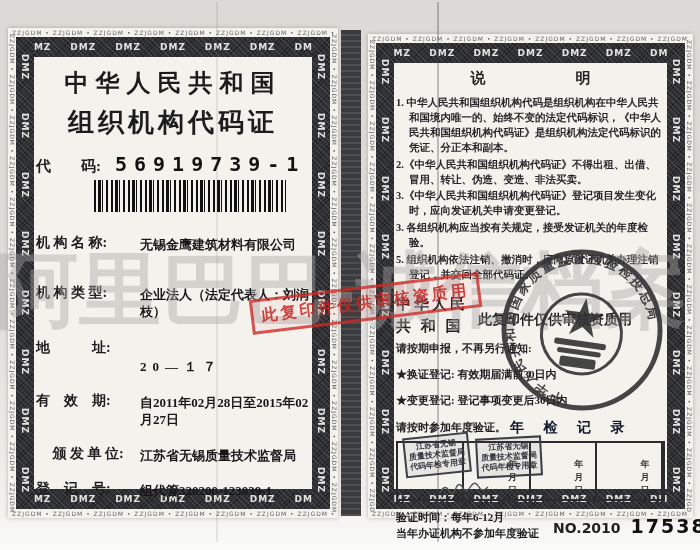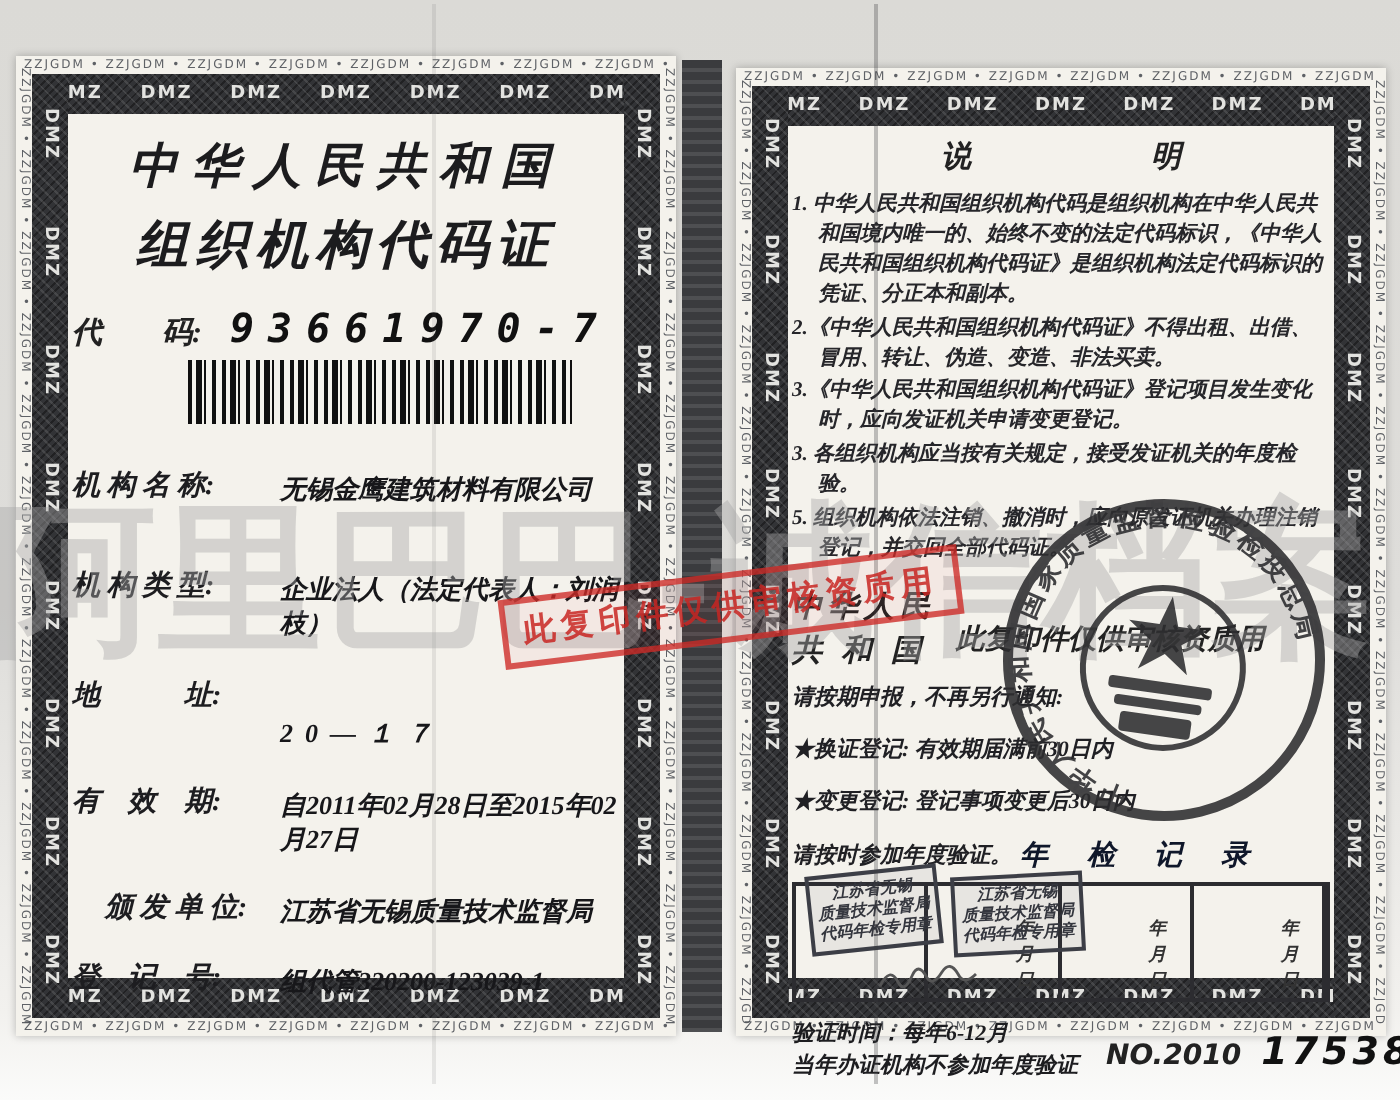--- a/index.html
+++ b/index.html
@@ -21,21 +21,21 @@
 6;background-image:repeating-linear-gradient(45deg,rgba(255,255,255,.10) 0 1px,transparent 1px 4px),repeating-linear-gradient(-45deg,rgba(0,0,0,.35) 0 1px,transparent 1px 3px);}
   .band{background-color:#323336;}
   .band-top{top:9px;left:8px;right:8px;height:20px;}
   .band-bottom{bottom:9px;left:8px;right:8px;height:20px;}
   .band-left{left:8px;top:9px;bottom:9px;width:18px;}
   .band-right{right:8px;top:9px;bottom:9px;width:18px;}
   .dmz-row{display:flex;justify-content:space-around;align-items:center;height:100%;font-family:"DejaVu Sans",sans-serif;font-size:9px;font-weight:bold;color:#e3e3e0;letter-spacing:1px;}
   .dmz-col{flex-direction:column;}
   .dmz-col span{transform:rotate(90deg);}
 
-  .inner{position:absolute;left:28px;right:28px;top:31px;bottom:31px;font-style:italic;}
+  .inner{position:absolute;left:28px;right:28px;top:31px;bottom:31px;}
 
   
   .t1{margin:8px 0 0;text-align:center;font-size:24px;font-weight:bold;letter-spacing:7px;color:#1c1c1e;}
   .t2{margin:6px 0 0;text-align:center;font-size:26px;font-weight:bold;letter-spacing:4px;color:#1c1c1e;}
   .t3{margin:8px 0 0;text-align:center;font-size:14px;font-weight:bold;letter-spacing:6px;color:#26262a;}
   .code-row{display:flex;align-items:baseline;margin-top:12px;}
   .code-label{font-size:15px;font-weight:bold;color:#222;}
   .code-value{margin-left:14px;font-family:"DejaVu Sans Mono",monospace;font-size:20px;font-weight:bold;letter-spacing:7px;color:#111;}
   .barcode{margin:4px 0 0 58px;width:192px;height:32px;background:repeating-linear-gradient(90deg,#101010 0 2px,transparent 2px 4px,#101010 4px 7px,transparent 7px 8px,#101010 8px 9px,transparent 9px 12px,#101010 12px 14px,transparent 14px 17px);}
   .fld{display:flex;align-items:flex-start;}
@@ -133,21 +133,21 @@
           <span>DMZ</span>
         </div>
       </div>
 
     <div class="inner">
       <p class="t1">中华人民共和国</p>
       <p class="t2">组织机构代码证</p>
 
       <div class="code-row">
         <span class="code-label">代　　码:</span>
-        <span class="code-value">93661970-7</span>
+        <span class="code-value">56919739-1</span>
       </div>
       <div class="barcode"></div>
 
       <div class="fld" style="margin-top:22px;">
         <span class="lab">机 构 名 称:</span>
         <span class="val">无锡金鹰建筑材料有限公司</span>
       </div>
       <div class="fld" style="margin-top:30px;">
         <span class="lab">机 构 类 型:</span>
         <span class="val">企业法人（法定代表人：刘润枝）</span>

